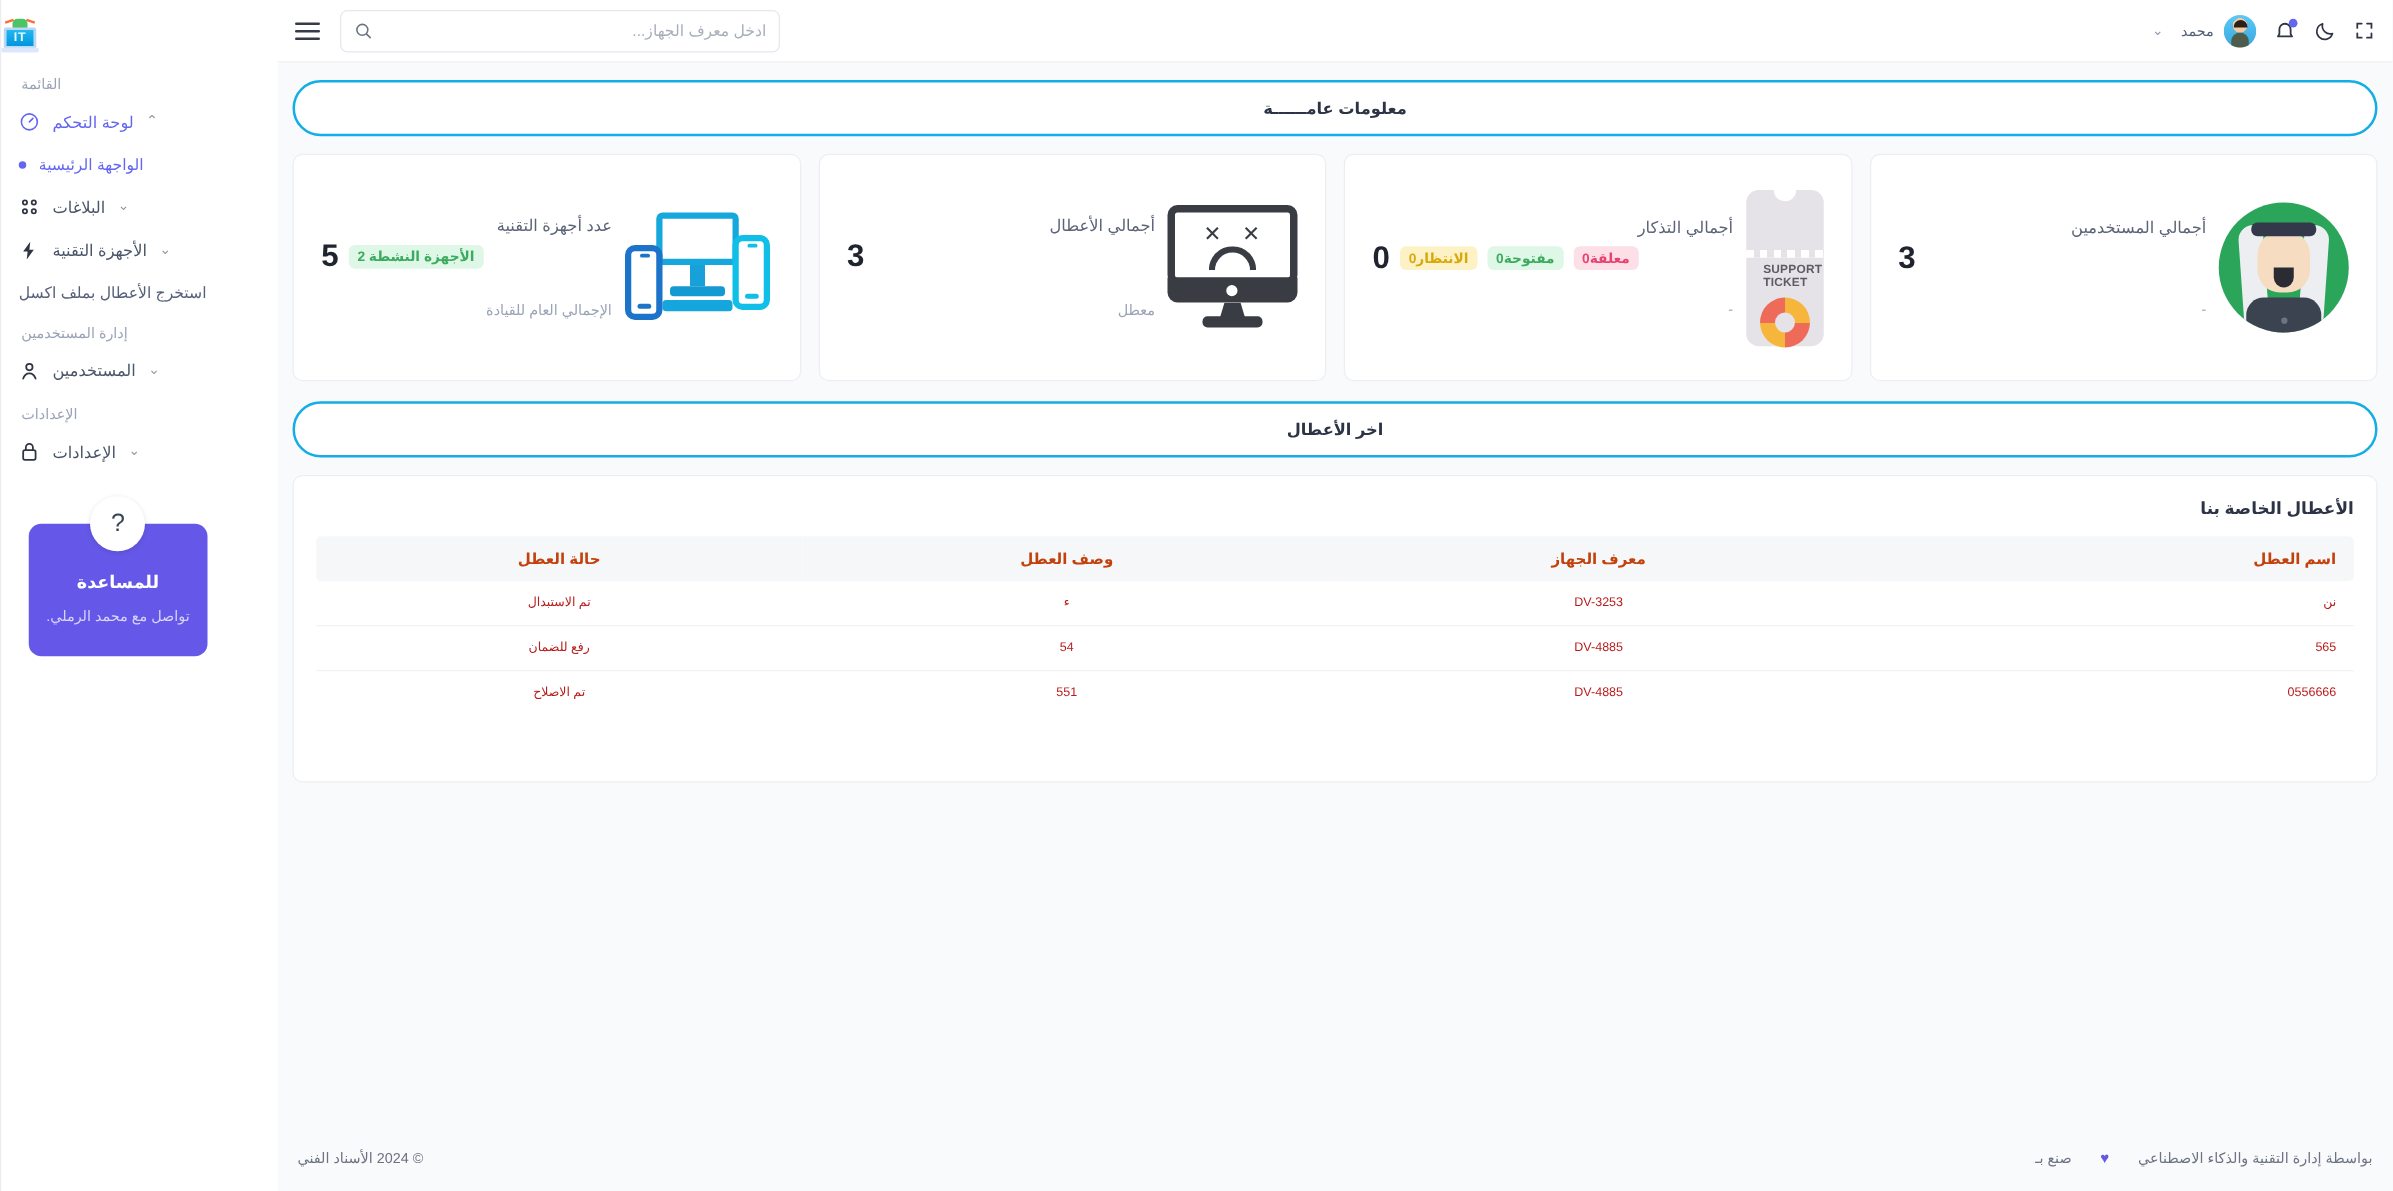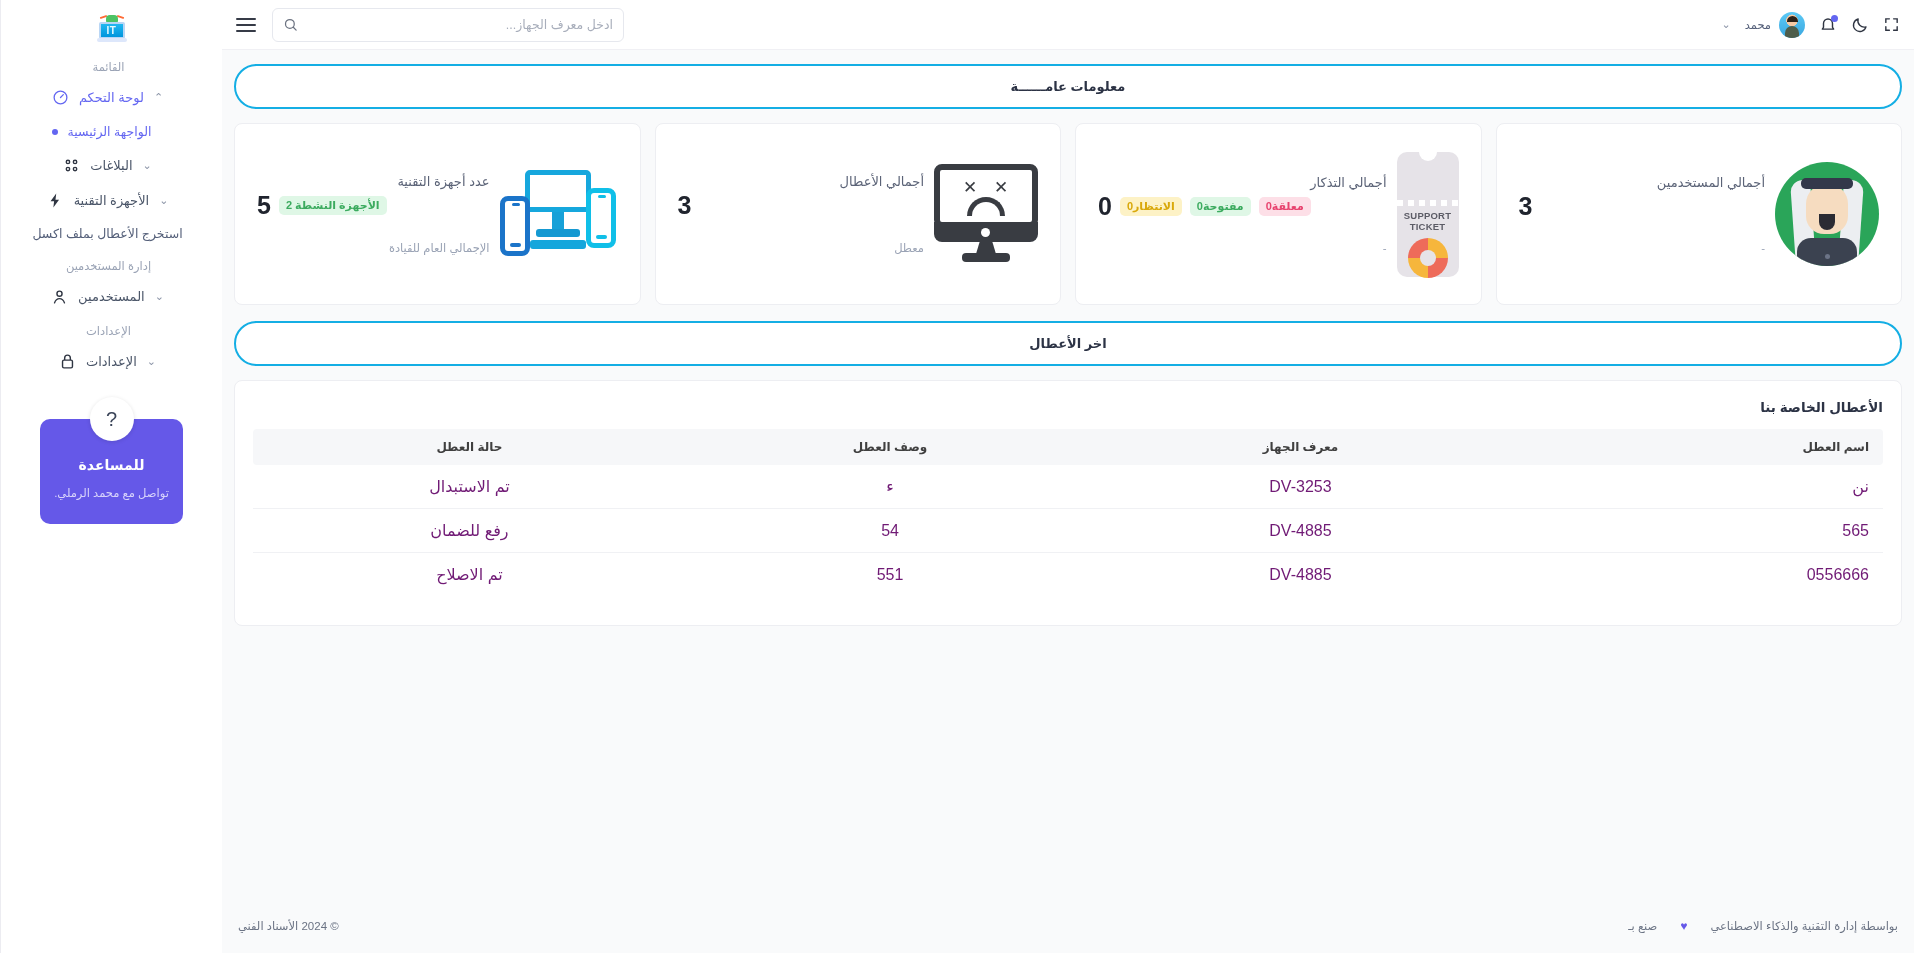--- a/index.html
+++ b/index.html
@@ -10,21 +10,21 @@
     background: #f9fafb;
     overflow: hidden;
     color: #3b4559;
   }
   .app { display: flex; flex-direction: row-reverse; width: 1914px; height: 953px; }
 
   
   .sidebar {
     width: 222px; flex: 0 0 222px; height: 953px;
     background: #ffffff; border-left: 1px solid #ececf1;
-    display: flex; flex-direction: column; align-items: center;
+    display: flex; flex-direction: column; align-items: flex-end;
     padding-top: 6px;
   }
   .logo-wrap { height: 44px; display: flex; align-items: center; justify-content: center; }
   .logo-badge { width: 30px; height: 30px; position: relative; }
   .logo-screen {
     position: absolute; left: 2px; top: 9px; width: 26px; height: 17px;
     background: linear-gradient(180deg,#22b8f0 0%, #0095dd 100%);
     border: 2px solid #b9d6f5; border-radius: 2px;
     display:flex; align-items:center; justify-content:center;
     font-size: 10px; font-weight: 700; color: #e8fbff; letter-spacing: .5px;
@@ -146,21 +146,21 @@
   .art-user .kf-body { position:absolute; left:22px; top:76px; width:60px; height:34px; background:#3b4250; border-radius:14px 14px 0 0; }
   .art-user .kf-btn { position:absolute; left:50px; top:92px; width:5px; height:5px; background:#6c7487; border-radius:50%; }
 
   
   .art-ticket { width: 62px; height: 125px; position: relative; }
   .tk-top { position:absolute; top:0; left:0; width:62px; height:50px; background:#e6e3e8; border-radius:10px 10px 0 0; }
   .tk-notch { position:absolute; top:-1px; left:22px; width:18px; height:10px; background:#fff; border-radius: 0 0 10px 10px; }
   .tk-perf { position:absolute; top:48px; left:0; width:62px; height:6px;
     background: repeating-linear-gradient(90deg,#fff 0 6px, #e6e3e8 6px 11px); }
   .tk-bot { position:absolute; top:54px; left:0; width:62px; height:71px; background:#e6e3e8; border-radius: 0 0 10px 10px; }
-  .tk-label { position:absolute; top:58px; left:0; width:62px; text-align:center;
+  .tk-label { position:absolute; top:58px; left:14px; width:62px; text-align:left;
     font-size:9.5px; font-weight:700; color:#5c5c66; line-height:1.25; letter-spacing:.2px; }
   .tk-ring { position:absolute; left:11px; top:86px; width:40px; height:40px; border-radius:50%;
     background: conic-gradient(#f6b63c 0 25%, #ee6b5a 25% 50%, #f6b63c 50% 75%, #ee6b5a 75% 100%); }
   .tk-ring:after { content:""; position:absolute; left:12px; top:12px; width:16px; height:16px; border-radius:50%; background:#e6e3e8; }
 
   
   .art-mon { width: 104px; height: 100px; position: relative; }
   .mon-screen { position:absolute; left:0; top:0; width:104px; height:64px; border:6px solid #393c42; border-radius:8px; background:#fff; box-sizing:border-box; }
   .mon-bar { position:absolute; left:0; top:58px; width:104px; height:20px; background:#393c42; border-radius:0 0 8px 8px; }
   .mon-led { position:absolute; left:47px; top:64px; width:9px; height:9px; border-radius:50%; background:#fff; }
@@ -183,27 +183,27 @@
   .dv-ph .hm { position:absolute; left:5px; bottom:4px; width:11px; height:4px; background:currentColor; border-radius:2px; }
   .dv-ph.left .sp, .dv-ph.left .hm { background:#1b74c9; }
   .dv-ph.right .sp, .dv-ph.right .hm { background:#10bfe8; }
 
   
   .tables-row { display: flex; gap: 14px; flex-direction: row-reverse; align-items: center; }
   .table-card { flex: 1; background: #fff; border: 1px solid #edeef2; border-radius: 8px; padding: 18px 18px 22px 18px; min-height: 246px; min-width: 0; }
   .table-title { font-size: 13.5px; font-weight: 700; color: #2c3345; text-align: right; margin-bottom: 14px; }
   table { width: 100%; border-collapse: collapse; }
   thead th {
-    background: #f6f7f9; font-size: 12px; font-weight: 700; color: #404040;
+    background: #f6f7f9; font-size: 12px; font-weight: 700; color: #c2410c;
     padding: 11px 14px; text-align: center; white-space: nowrap;
   }
   thead th:first-child { text-align: right; border-radius: 0 4px 4px 0; }
   thead th:last-child { border-radius: 4px 0 0 4px; }
   tbody td {
-    font-size: 16px; color: #701a75; padding: 12px 14px; text-align: center;
+    font-size: 10px; color: #b91c1c; padding: 12px 14px; text-align: center;
     border-bottom: 1px solid #f0f1f4;
   }
   tbody td:first-child { text-align: right; }
   tbody tr:last-child td { border-bottom: 0; }
   .empty-msg { font-size: 12.5px; color: #5b6377; text-align: right; padding: 14px 2px 0 0; }
 
   .footer {
     height: 54px; display: flex; align-items: center; justify-content: space-between;
     flex-direction: row-reverse; padding: 0 16px; font-size: 11.5px; color: #6b7384;
     background: #f9fafb;

